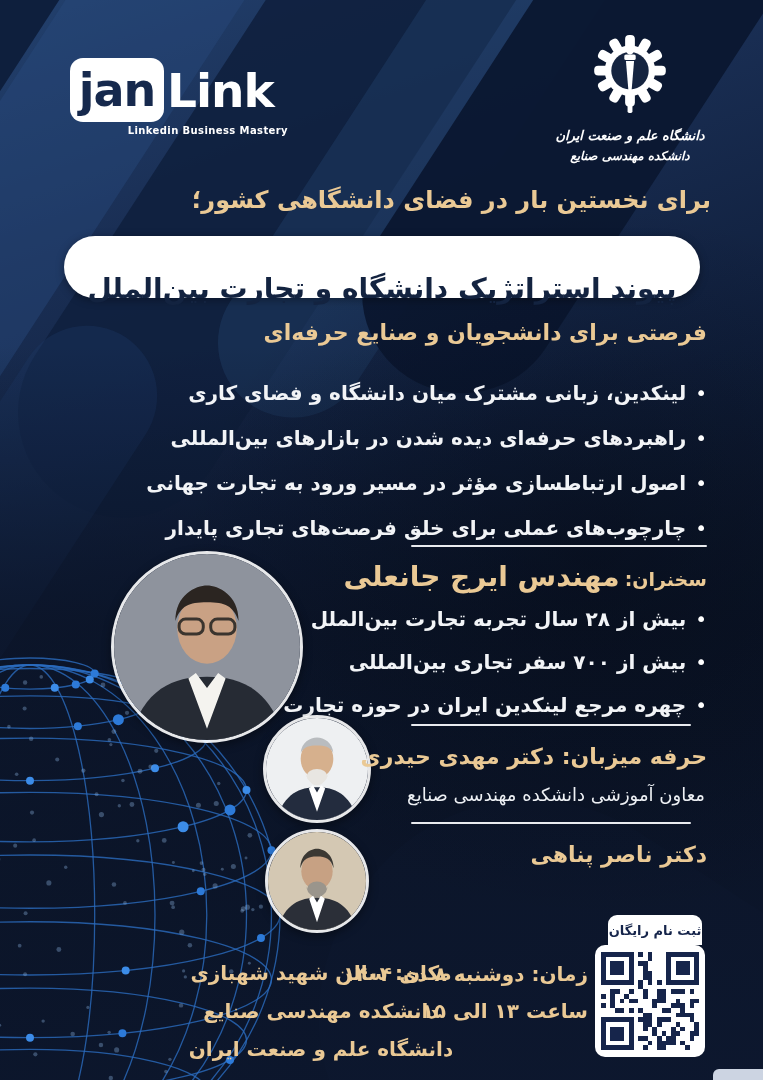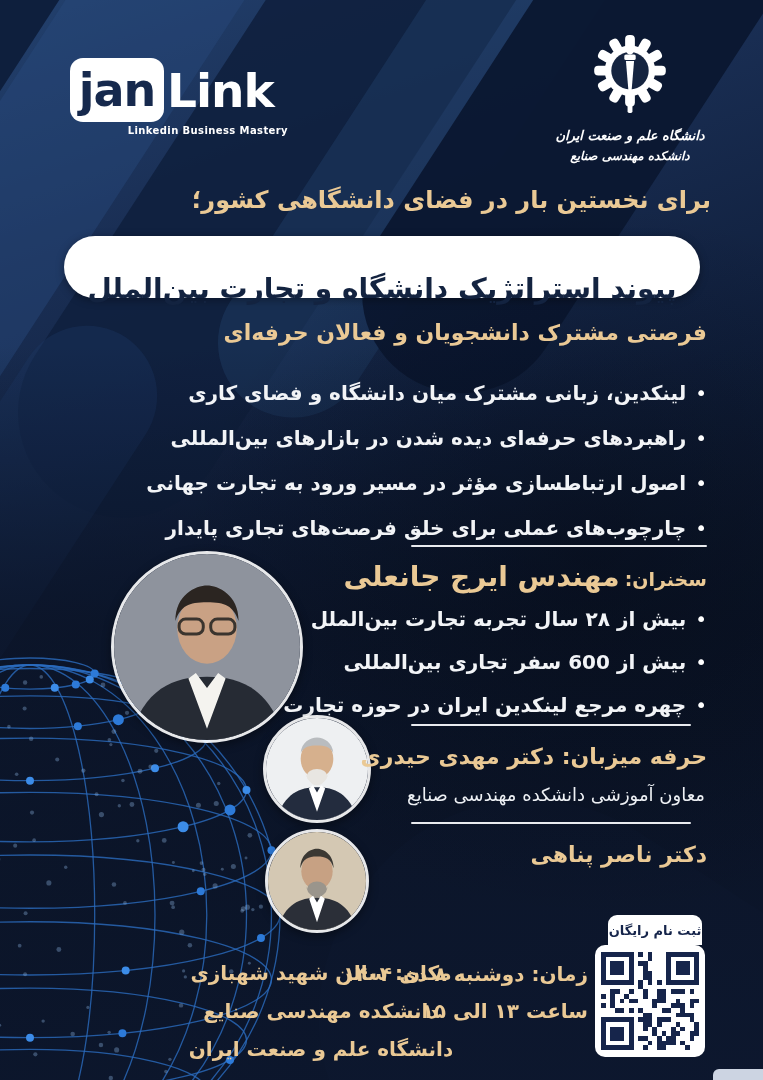--- a/index.html
+++ b/index.html
@@ -352,21 +352,21 @@
       </g>
     </svg>
     <div class="uni-l1">دانشگاه علم و صنعت ایران</div>
     <div class="uni-l2">دانشکده مهندسی صنایع</div>
   </div>
 
   <div class="intro gold">برای نخستین بار در فضای دانشگاهی کشور؛</div>
   <div class="pill">
     <div class="pill-title">پیوند استراتژیک دانشگاه و تجارت بین‌الملل</div>
   </div>
-  <div class="audience gold">فرصتی مشترک دانشجویان و فعالان حرفه‌ای</div>
+  <div class="audience gold">فرصتی برای دانشجویان و صنایع حرفه‌ای</div>
 
   <div class="list topics">
     <div class="row">
       <span class="dot">•</span>
       <span class="txt">لینکدین، زبانی مشترک میان دانشگاه و فضای کاری</span>
     </div>
     <div class="row">
       <span class="dot">•</span>
       <span class="txt">راهبردهای حرفه‌ای دیده شدن در بازارهای بین‌المللی</span>
     </div>
@@ -397,21 +397,21 @@
     <span class="speaker-label gold">سخنران:</span>
     <span class="speaker-name gold">مهندس ایرج جانعلی</span>
   </div>
   <div class="list spoints">
     <div class="row">
       <span class="dot">•</span>
       <span class="txt">بیش از ۲۸ سال تجربه تجارت بین‌الملل</span>
     </div>
     <div class="row">
       <span class="dot">•</span>
-      <span class="txt">بیش از 600 سفر تجاری بین‌المللی</span>
+      <span class="txt">بیش از ۷۰۰ سفر تجاری بین‌المللی</span>
     </div>
     <div class="row">
       <span class="dot">•</span>
       <span class="txt">چهره مرجع لینکدین ایران در حوزه تجارت</span>
     </div>
   </div>
 
   <div class="divider dv2"></div>
 
   <div class="photo ph-host">

